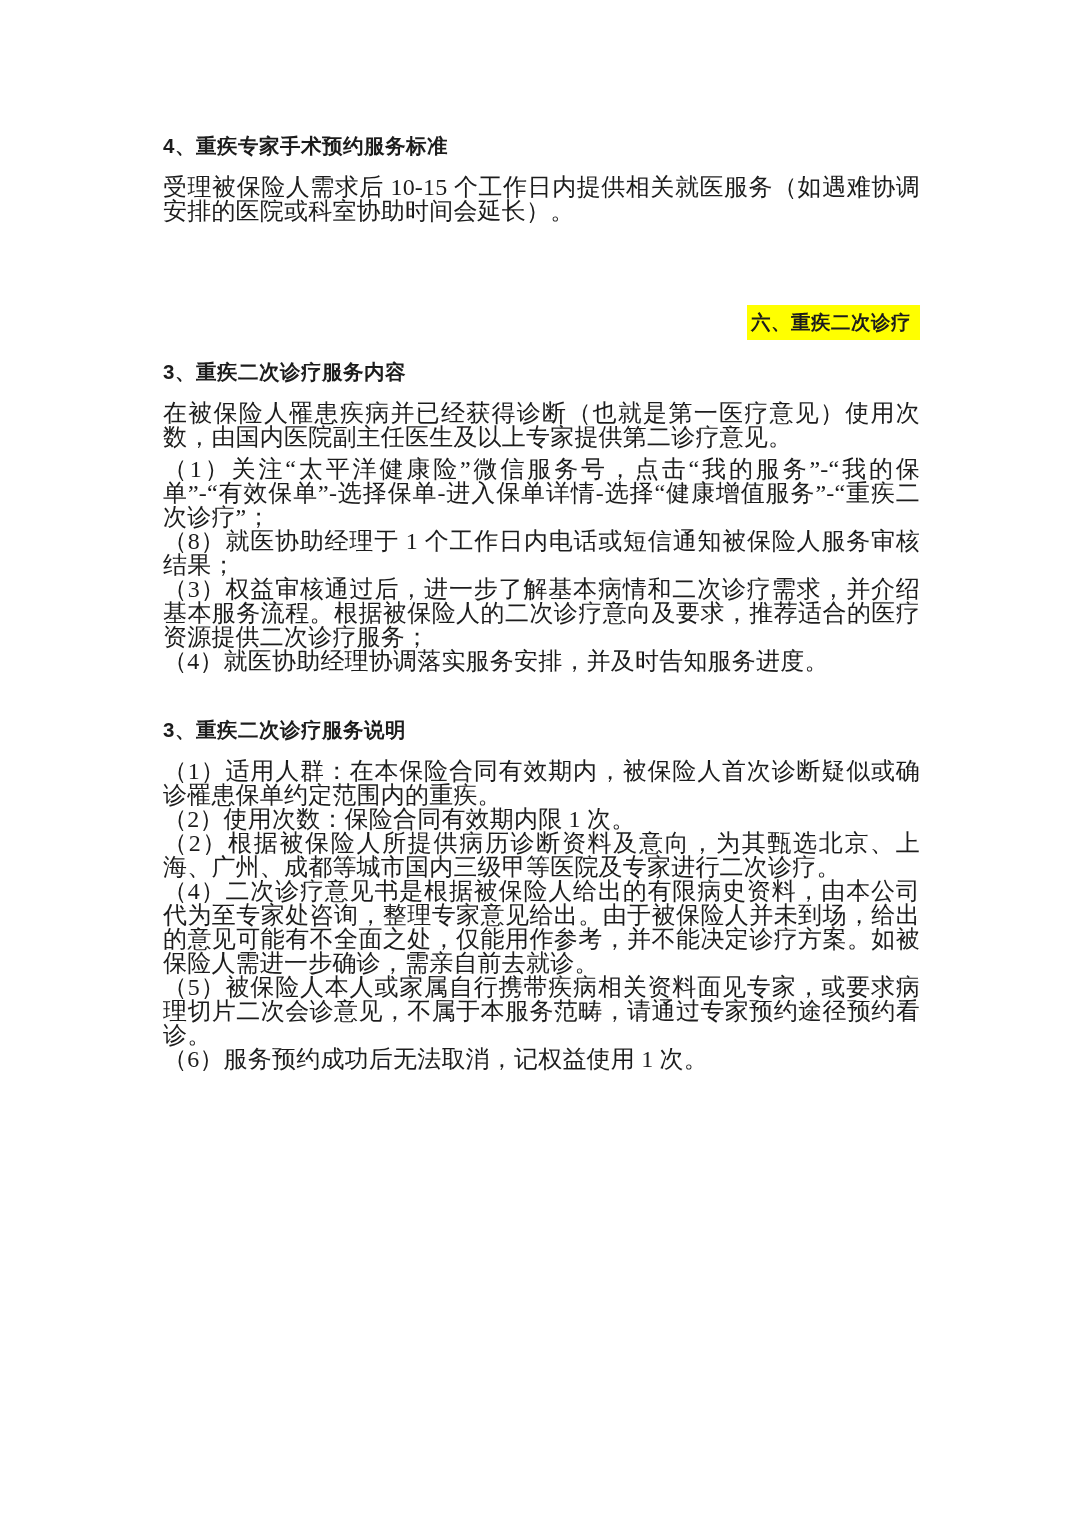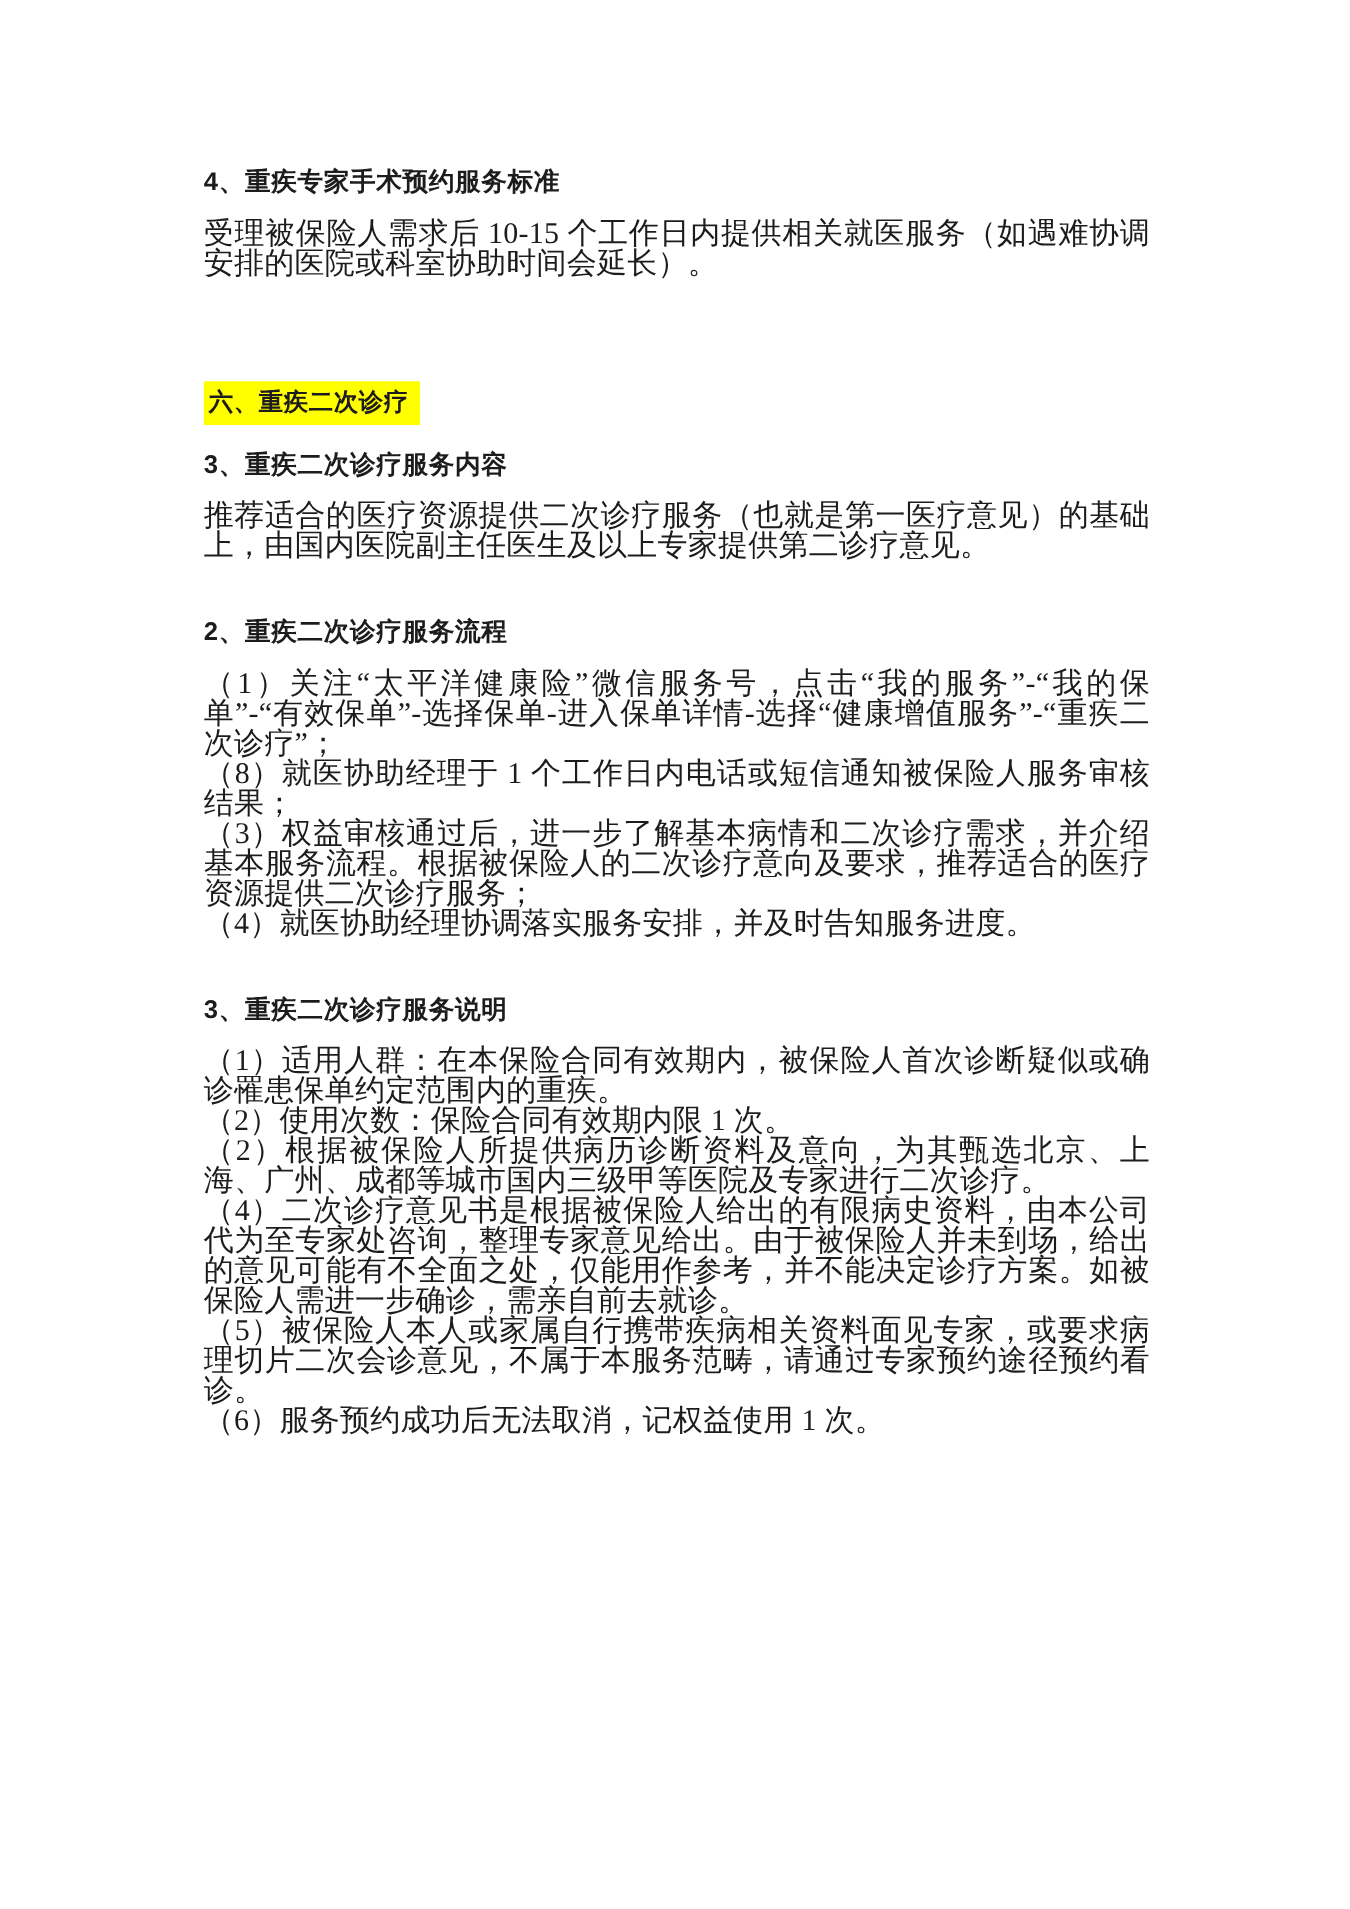--- a/index.html
+++ b/index.html
@@ -34,20 +34,21 @@
     font-family: "Liberation Sans", "DejaVu Sans", sans-serif;
     font-weight: 700;
     font-size: 20.5px;
     line-height: 42px;
     letter-spacing: 0.5px;
   }
   .h-gap { margin-top: 36px; }
   .hl-line {
     margin-top: 78px;
     line-height: 42px;
+    text-align: right;
   }
   .h-after-hl { margin-top: 6px; }
   .hl {
     background: #ffff00;
     font-family: "Liberation Sans", "DejaVu Sans", sans-serif;
     font-weight: 700;
     font-size: 19.5px;
     padding: 6px 9px 7px 4px;
     letter-spacing: 0.5px;
   }
@@ -59,23 +60,22 @@
   <div class="content">
 
     <h3 class="h">4、重疾专家手术预约服务标准</h3>
     <p class="para">受理被保险人需求后 10-15 个工作日内提供相关就医服务（如遇难协调安排的医院或科室协助时间会延长）。</p>
 
     <div class="hl-line">
       <span class="hl">六、重疾二次诊疗</span>
     </div>
 
     <h3 class="h h-after-hl">3、重疾二次诊疗服务内容</h3>
-    <p class="para">推荐适合的医疗资源提供二次诊疗服务（也就是第一医疗意见）的基础上，由国内医院副主任医生及以上专家提供第二诊疗意见。</p>
+    <p class="para">在被保险人罹患疾病并已经获得诊断（也就是第一医疗意见）使用次数，由国内医院副主任医生及以上专家提供第二诊疗意见。</p>
 
-    <h3 class="h h-gap">2、重疾二次诊疗服务流程</h3>
     <p class="para item item-first">（1）关注“太平洋健康险”微信服务号，点击“我的服务”-“我的保单”-“有效保单”-选择保单-进入保单详情-选择“健康增值服务”-“重疾二次诊疗”；</p>
     <p class="para item">（8）就医协助经理于 1 个工作日内电话或短信通知被保险人服务审核结果；</p>
     <p class="para item">（3）权益审核通过后，进一步了解基本病情和二次诊疗需求，并介绍基本服务流程。根据被保险人的二次诊疗意向及要求，推荐适合的医疗资源提供二次诊疗服务；</p>
     <p class="para item">（4）就医协助经理协调落实服务安排，并及时告知服务进度。</p>
 
     <h3 class="h h-gap">3、重疾二次诊疗服务说明</h3>
     <p class="para item item-first">（1）适用人群：在本保险合同有效期内，被保险人首次诊断疑似或确诊罹患保单约定范围内的重疾。</p>
     <p class="para item">（2）使用次数：保险合同有效期内限 1 次。</p>
     <p class="para item">（2）根据被保险人所提供病历诊断资料及意向，为其甄选北京、上海、广州、成都等城市国内三级甲等医院及专家进行二次诊疗。</p>
     <p class="para item">（4）二次诊疗意见书是根据被保险人给出的有限病史资料，由本公司代为至专家处咨询，整理专家意见给出。由于被保险人并未到场，给出的意见可能有不全面之处，仅能用作参考，并不能决定诊疗方案。如被保险人需进一步确诊，需亲自前去就诊。</p>

